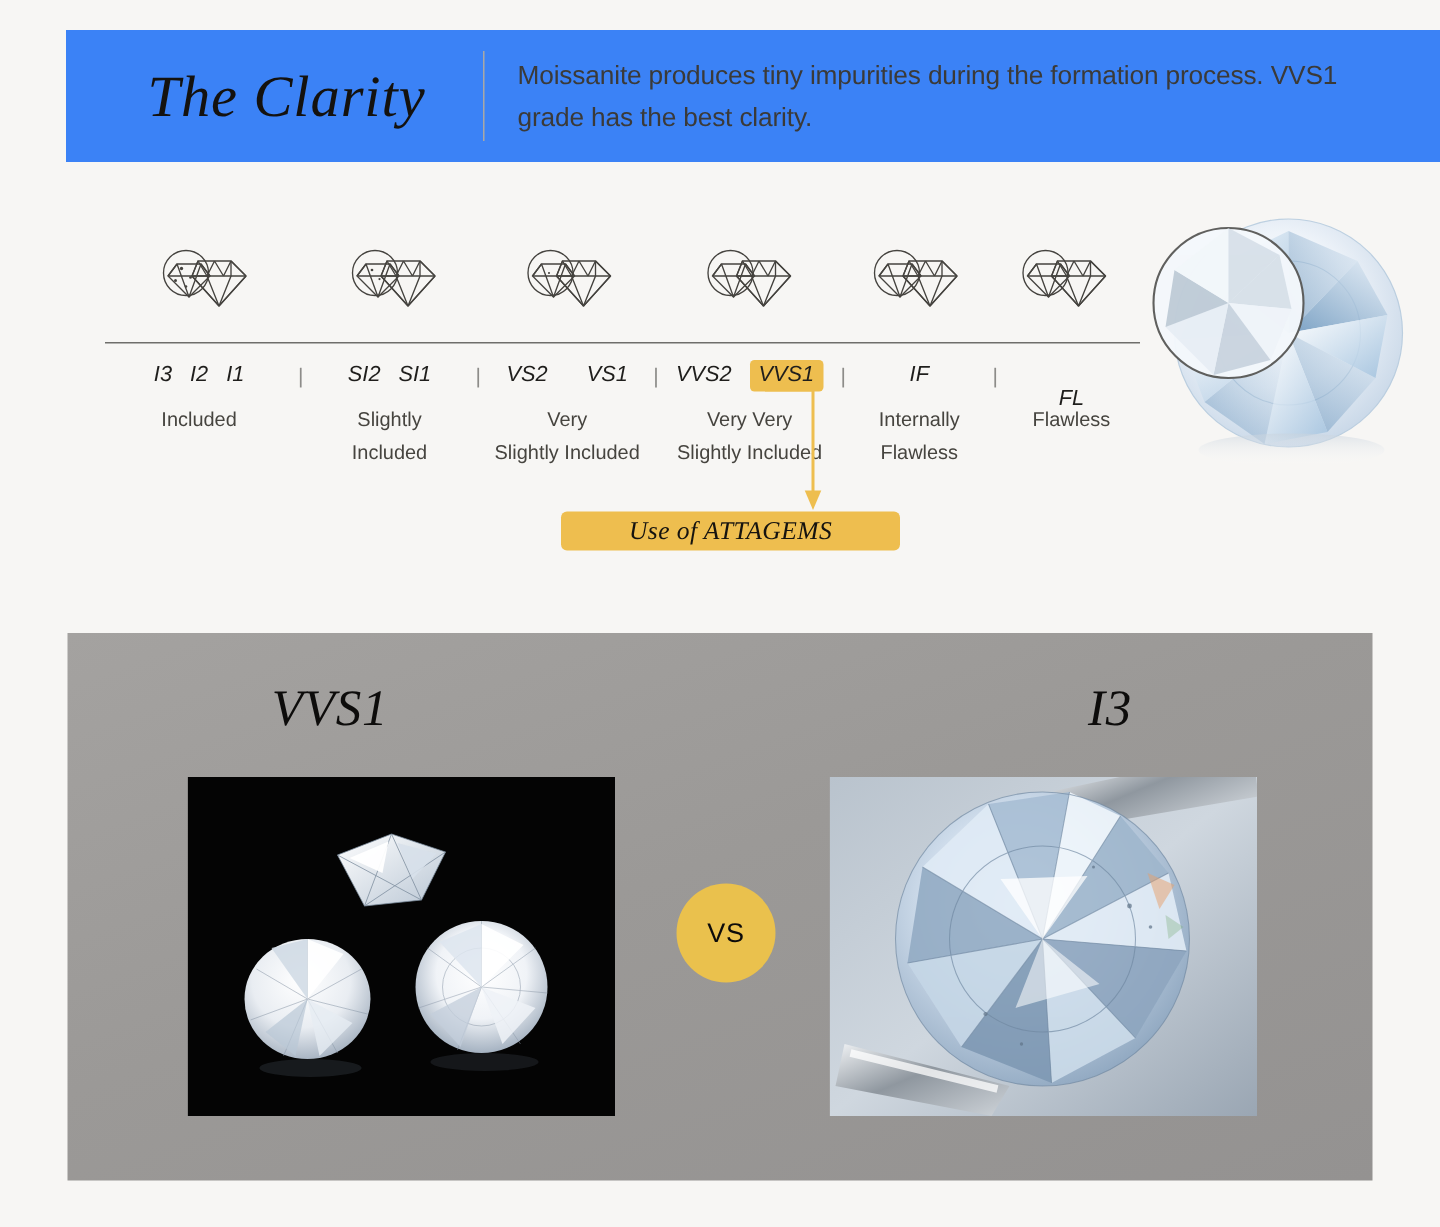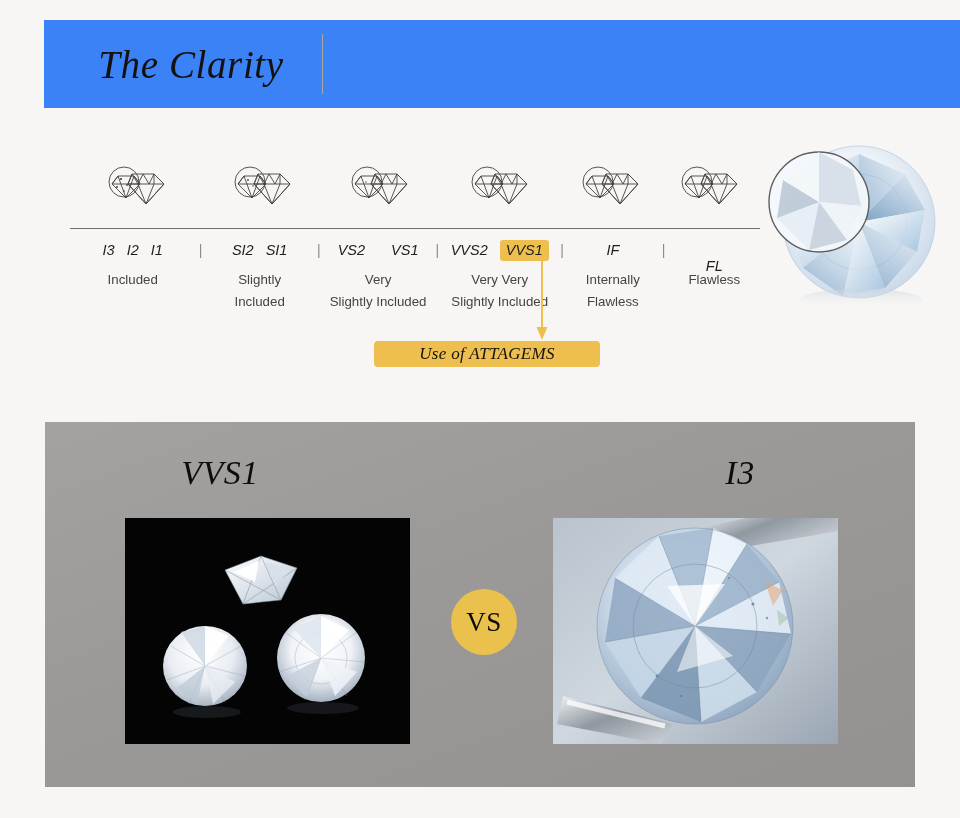--- a/index.html
+++ b/index.html
@@ -222,32 +222,33 @@
     top: 167px;
     width: 66px;
     height: 66px;
     border-radius: 50%;
     background: #eac14d;
     display: flex;
     align-items: center;
     justify-content: center;
   }
   .vs-text {
-    font-family: Liberation Serif, serif;
-    font-size: 27px;
+    font-family: Liberation Sans, sans-serif;
+    font-size: 18px;
     color: #0c0b0a;
     letter-spacing: 0.5px;
   }
 </style>
 </head>
 <body>
 
 <div class="header-band">
   <div class="header-title">The Clarity</div>
   <div class="header-divider"></div>
+  <div class="header-desc">Moissanite produces tiny impurities during the formation process. VVS1 grade has the best clarity.</div>
 </div>
 
 <div class="hero-diamond">
   <svg width="195" height="175" viewBox="0 0 195 175">
     <defs>
       <radialGradient id="hg" cx="45%" cy="40%" r="62%">
         <stop offset="0%" stop-color="#ffffff"></stop>
         <stop offset="55%" stop-color="#eef3f9"></stop>
         <stop offset="100%" stop-color="#c9d8e8"></stop>
       </radialGradient>

